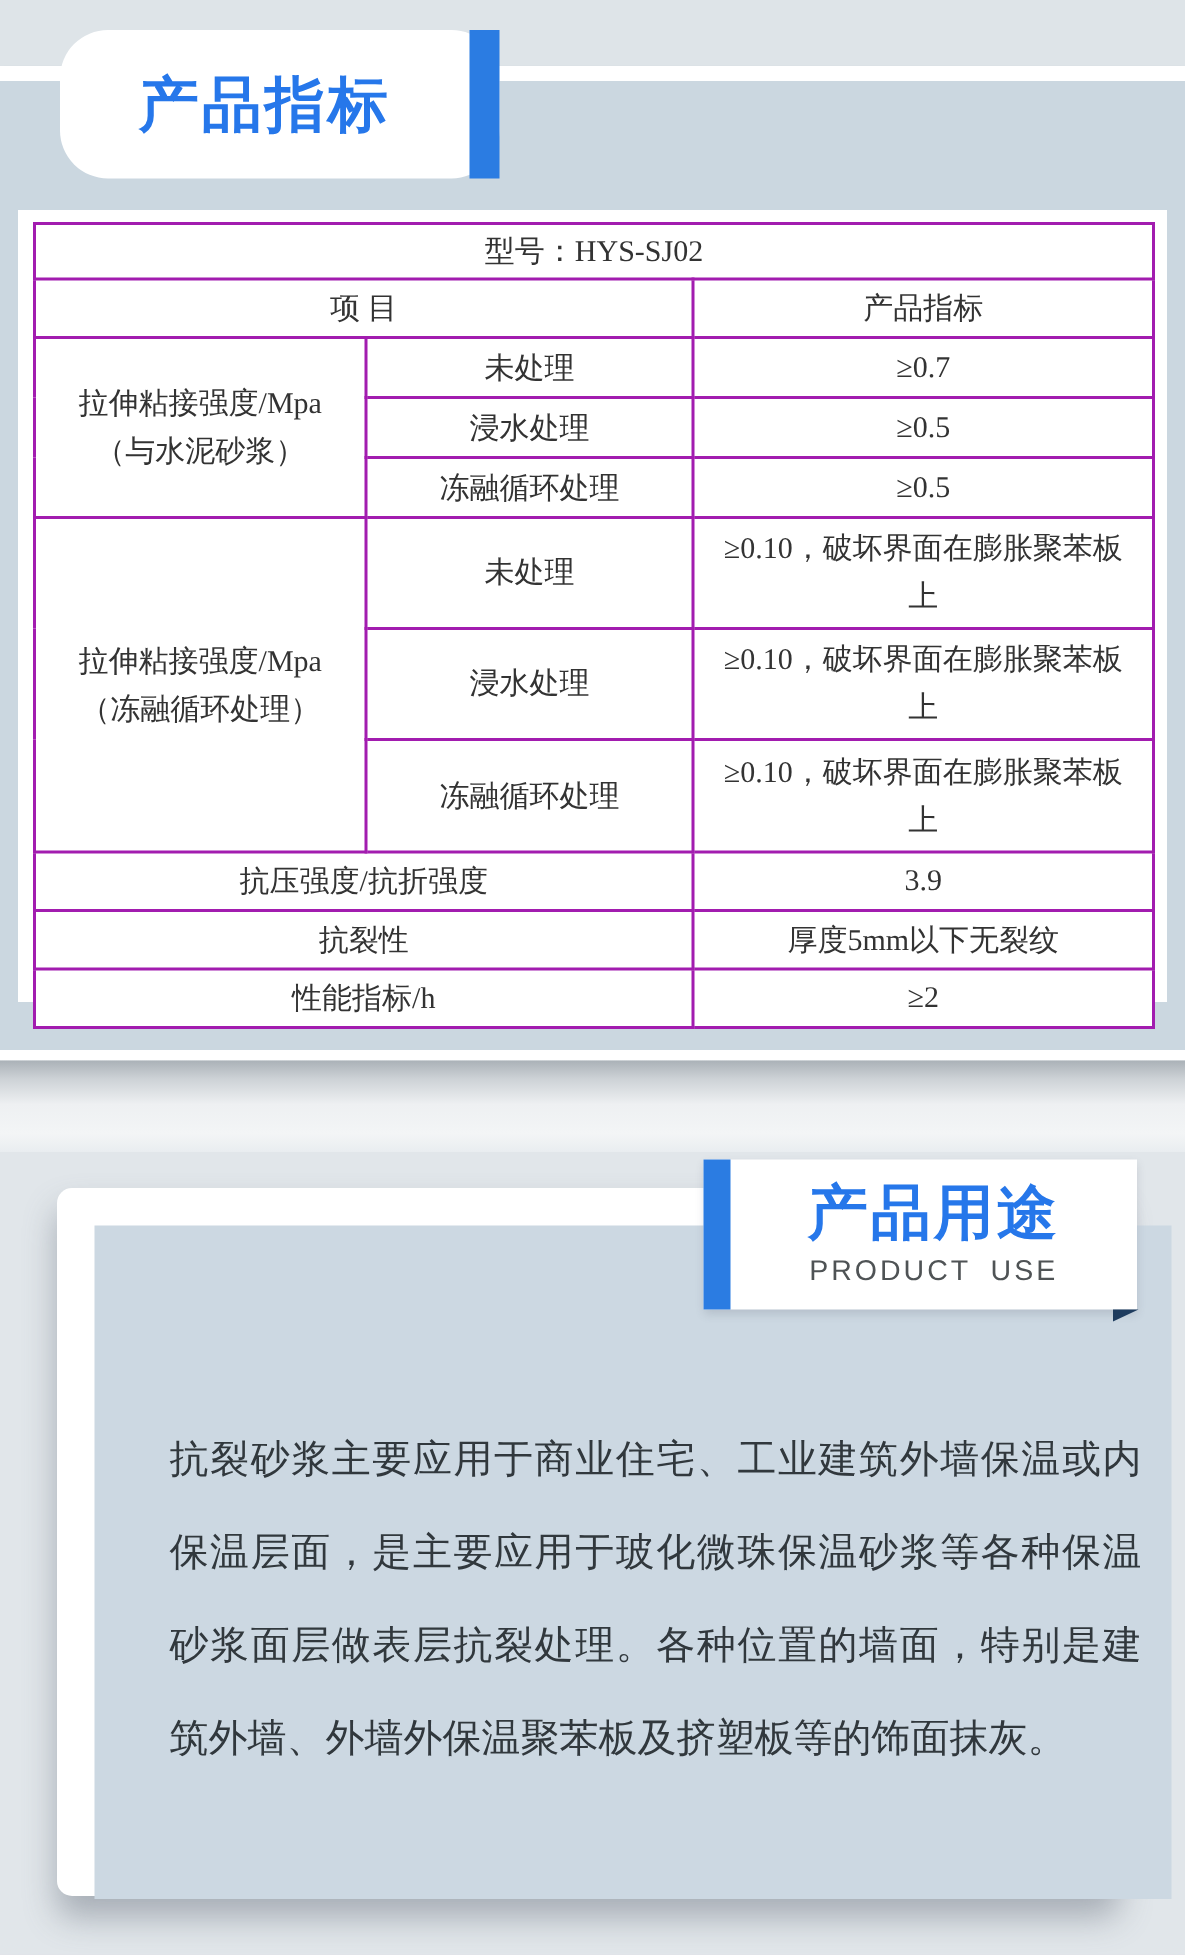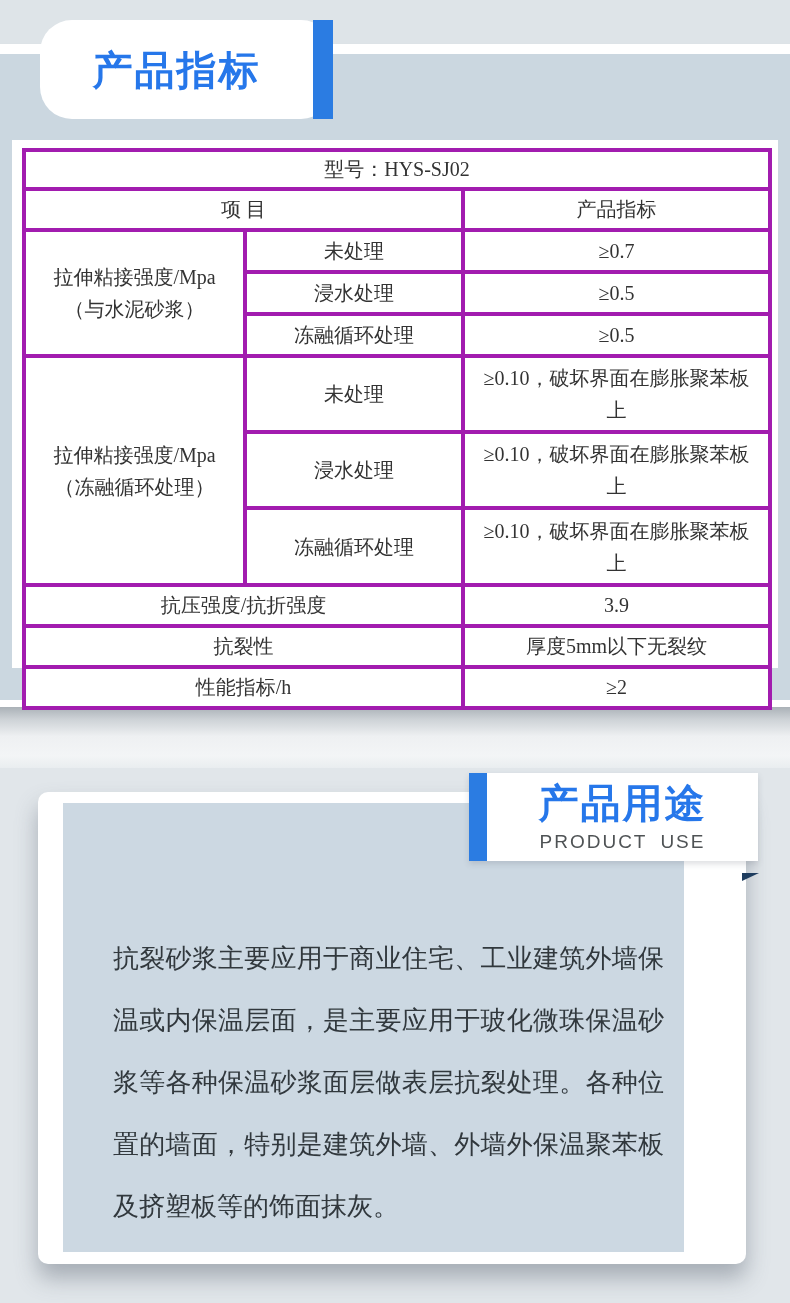--- a/index.html
+++ b/index.html
@@ -13,45 +13,45 @@
   .top-band{position:absolute;left:0;top:44px;width:790px;height:10px;background:#ffffff;box-shadow:0 2px 3px rgba(60,70,80,.15);}
   .bg-table{position:absolute;left:0;top:54px;width:790px;height:646px;background:#cbd7e0;}
   .white-line{position:absolute;left:0;top:700px;width:790px;height:7px;background:#ffffff;}
   .divider-band{position:absolute;left:0;top:707px;width:790px;height:61px;
     background:linear-gradient(180deg,#aab1b7 0%,#cdd2d6 20%,#eef0f2 48%,#f3f5f6 80%,#e9edf0 100%);}
   .bg-bottom{position:absolute;left:0;top:768px;width:790px;height:535px;background:#e1e6ea;}
 
   
   .hdr-card{position:absolute;background:#ffffff;}
   .hdr-card.top{left:40px;top:20px;width:293px;height:99px;border-radius:32px;}
-  .hdr-card.bottom{left:469px;top:773px;width:289px;height:88px;box-shadow:0 3px 6px rgba(70,80,95,.18);}
+  .hdr-card.bottom{left:469px;top:773px;width:289px;height:100px;box-shadow:0 3px 6px rgba(70,80,95,.18);}
   .hdr-bar{position:absolute;top:0;height:100%;background:#2b7ce2;}
   .hdr-bar.right{right:0;width:20px;}
   .hdr-bar.left{left:0;width:18px;}
   .hdr-inner{position:absolute;top:0;bottom:0;display:flex;flex-direction:column;justify-content:center;align-items:center;}
   .hdr-card.top .hdr-inner{left:0;right:20px;}
   .hdr-card.bottom .hdr-inner{left:18px;right:0;}
   .hdr-title{font-size:40px;font-weight:600;color:#2677ea;letter-spacing:2px;line-height:1.1;}
   .hdr-sub{font-size:19px;color:#4f5355;letter-spacing:2px;margin-top:6px;word-spacing:6px;}
   .fold-tri{position:absolute;left:742px;top:873px;width:0;height:0;
     border-top:8px solid #1e3c5e;border-right:17px solid transparent;}
 
   
   .table-card{position:absolute;left:12px;top:140px;width:766px;height:528px;background:#ffffff;}
   table.spec{position:absolute;left:10px;top:8px;border-collapse:collapse;table-layout:fixed;
     font-family:"Liberation Serif","DejaVu Serif",serif;color:#333333;font-size:20px;}
-  table.spec td{border:4px solid #a21caf;text-align:center;vertical-align:middle;padding:0 16px;background:#ffffff;}
+  table.spec td{border:2px solid #a21caf;text-align:center;vertical-align:middle;padding:0 16px;background:#ffffff;}
   tr.h35 td{height:35px;} tr.h37 td{height:37px;} tr.h38 td{height:38px;}
   tr.h72 td{height:72px;line-height:32px;} tr.h73 td{height:73px;line-height:32px;}
   td.grp div{line-height:32px;}
 
   
   .use-card{position:absolute;left:38px;top:792px;width:708px;height:472px;background:#ffffff;
     border-radius:10px;box-shadow:0 14px 22px rgba(95,105,118,.45);}
-  .use-panel{position:absolute;left:25px;top:11px;width:621px;height:449px;background:#ccd8e2;}
+  .use-panel{position:absolute;left:25px;top:25px;width:718px;height:449px;background:#ccd8e2;}
   .use-text{margin:0;padding:124px 20px 0 50px;font-size:26px;line-height:62px;color:#31383d;
     text-align:justify;}
 </style>
 </head>
 <body>
 
 <div class="canvas">
 
   <div class="bg-top"></div>
   <div class="top-band"></div>

